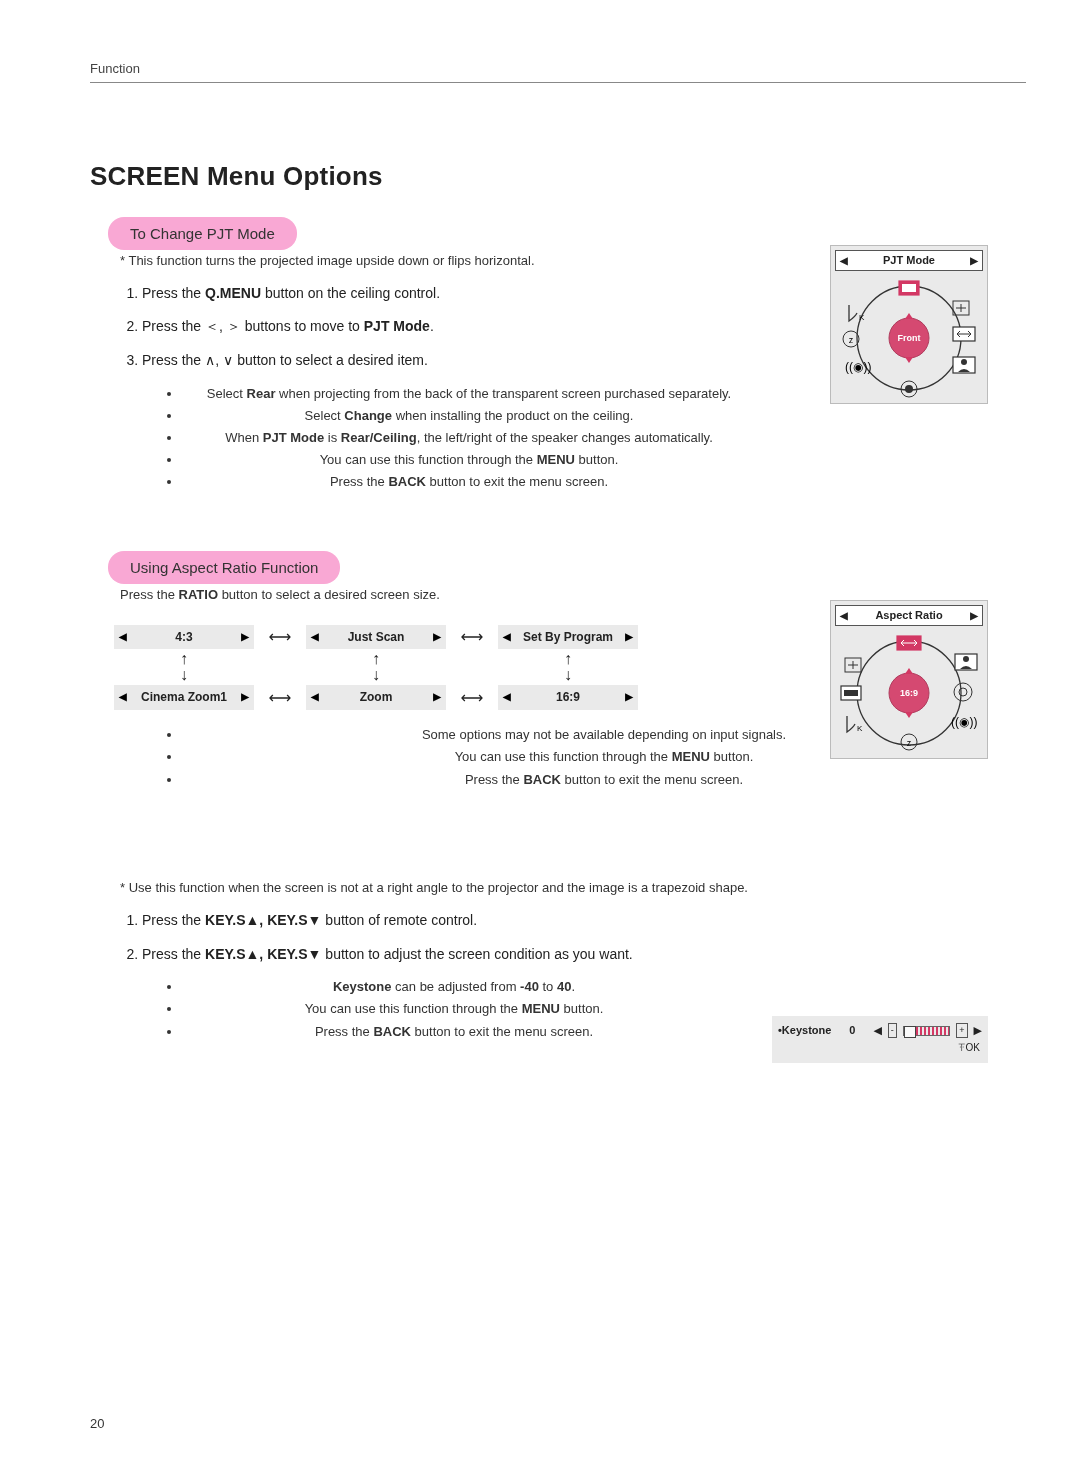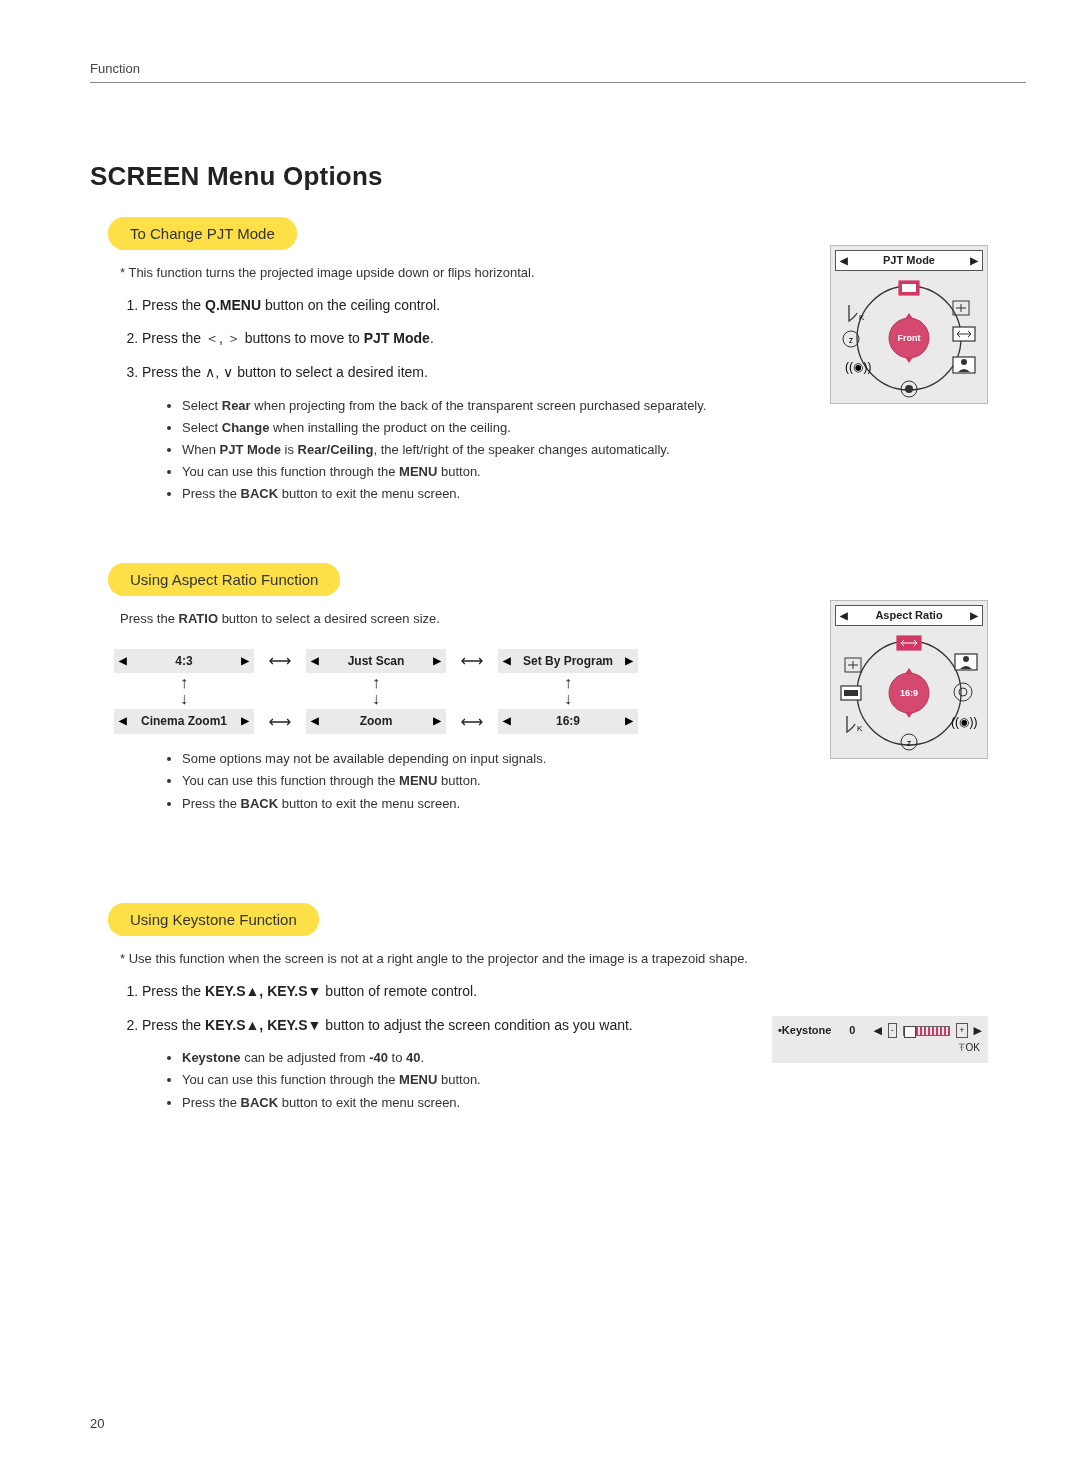--- a/index.html
+++ b/index.html
@@ -27,27 +27,26 @@
     color: #444;
   }
   h1.title {
     font-size: 26px;
     font-weight: bold;
     margin: 75px 0 22px 0;
     letter-spacing: .2px;
   }
   .pill {
     display: inline-block;
-    background: #fde047;
+    background: #f9a8d4;
     border-radius: 16px;
     padding: 6px 22px 6px 22px;
     font-size: 15px;
     color: #333;
     margin-left: 18px;
-    margin-bottom: 12px;
   }
   .section {
     margin-bottom: 50px;
   }
   .indent {
     margin-left: 30px;
     margin-right: 270px;
   }
   .indent-wide {
     margin-left: 30px;
@@ -61,20 +60,21 @@
   }
   ul.bullets {
     list-style: disc;
     padding-left: 28px;
     margin: 6px 0 0 34px;
   }
   ul.bullets li {
     margin-bottom: 4px;
     font-size: 13px;
     color: #333;
+    text-align: center;
   }
   .note {
     font-size: 13px;
     color: #333;
     margin: 2px 0 2px 30px;
   }
   .footer {
     position: absolute;
     left: 90px;
     bottom: 42px;
@@ -362,21 +362,20 @@
           </g>
         <g transform="translate(64,102)">
             <circle cx="10" cy="8" r="8" fill="none" stroke="#333"></circle>
             <text x="10" y="12" font-size="9" text-anchor="middle">z</text>
           </g>
       </svg>
     </div>
   </div>
 
   <div class="section" style="margin-top:90px">
-    <div class="pill">Using Keystone Function</div>
 
     <div class="note">* Use this function when the screen is not at a right angle to the projector and the image is a trapezoid shape.</div>
 
     <div class="indent" style="margin-right:300px">
       <ol>
         <li>
           <span>Press the </span><b>KEY.S▲, KEY.S▼</b><span> button of remote control.</span>
         </li>
         <li>
           <span>Press the </span><b>KEY.S▲, KEY.S▼</b><span> button to adjust the screen condition as you want.</span>

